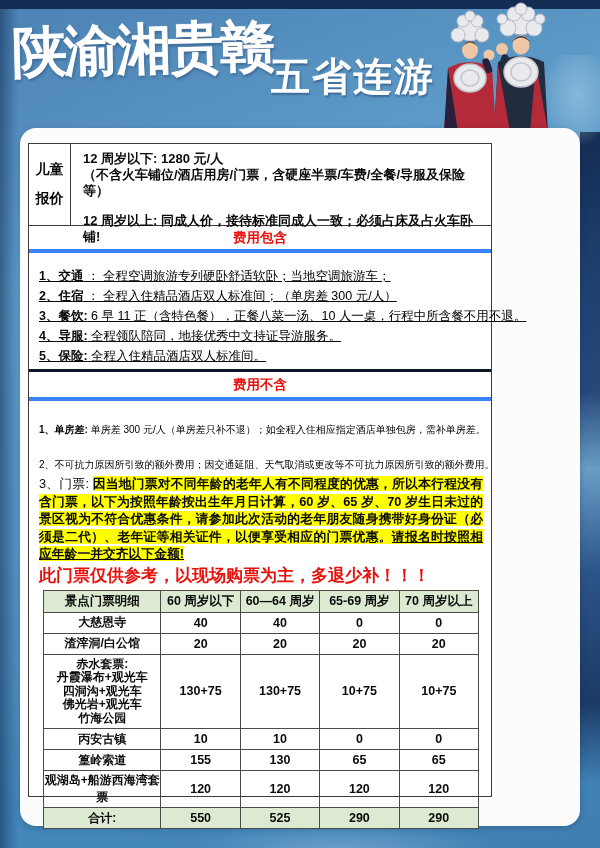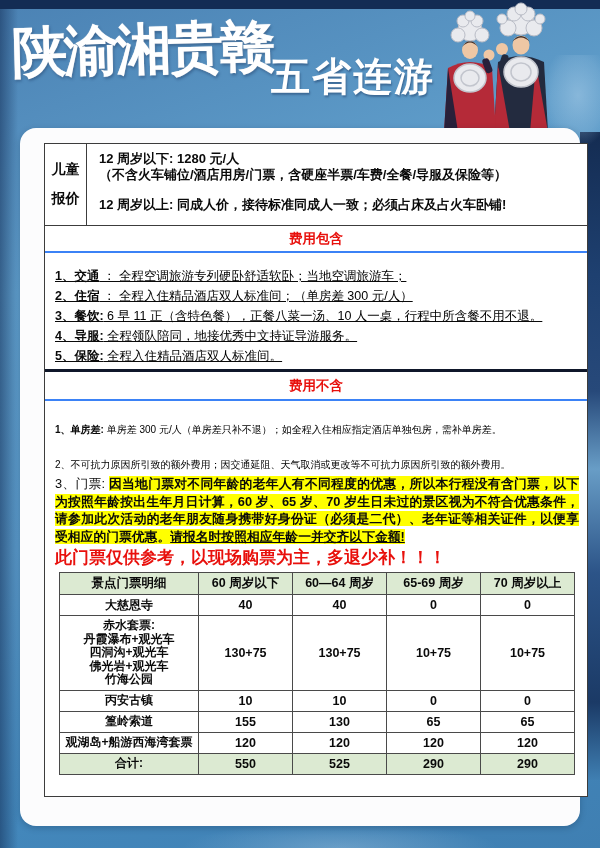--- a/index.html
+++ b/index.html
@@ -47,38 +47,38 @@
   }
   .women{position:absolute;right:30px;top:2px;width:152px;height:130px;z-index:2;}
 
   
   .card{
     position:absolute;left:20px;top:128px;width:560px;height:698px;z-index:5;
     background:#fcfcfd;border-radius:16px;
     box-shadow:0 2px 6px rgba(10,30,60,.25);
   }
   .content{
-    position:absolute;left:24px;top:15px;width:544px;height:654px;
+    position:absolute;left:8px;top:15px;width:464px;height:654px;
     border:1px solid #3c3c3c;background:#fff;
     display:flex;flex-direction:column;color:#0a0a0a;
   }
 
   
   .sec-children{height:82px;border-bottom:1px solid #3c3c3c;display:flex;}
   .child-label{
     width:42px;border-right:1px solid #3c3c3c;flex:none;
     display:flex;flex-direction:column;justify-content:space-evenly;align-items:center;
     font-size:14px;font-weight:700;padding:6px 0;
   }
   .child-content{flex:1;padding:7px 8px 0 12px;font-size:13px;font-weight:700;line-height:16px;}
   .child-content .p2{margin-top:14px;}
 
   
   .sec-banner{
-    border-bottom:2px solid #3b82f6;display:flex;align-items:center;justify-content:center;
+    border-bottom:4px solid #3b82f6;display:flex;align-items:center;justify-content:center;
     color:var(--accent-red);font-size:13.5px;font-weight:700;flex:none;
   }
   .b1{height:27px;} .b2{height:29px;}
 
   
   .sec-included{height:119px;border-bottom:3px solid #0f172a;padding:13px 6px 0 10px;flex:none;text-decoration:underline;}
   .inc-line{font-size:12.5px;line-height:20px;white-space:nowrap;}
   .inc-line b{font-weight:700;}
   .inc-line span{font-weight:400;color:#000;}
 
@@ -220,20 +220,27 @@
           </tr>
         </thead>
         <tbody>
           <tr>
             <td class="rowname">大慈恩寺</td>
             <td>40</td>
             <td>40</td>
             <td>0</td>
             <td>0</td>
           </tr>
+          <tr>
+            <td class="rowname">渣滓洞/白公馆</td>
+            <td>20</td>
+            <td>20</td>
+            <td>20</td>
+            <td>20</td>
+          </tr>
           <tr class="multi">
             <td class="rowname">
               <span class="nl">赤水套票:</span>
               <span class="nl">丹霞瀑布+观光车</span>
               <span class="nl">四洞沟+观光车</span>
               <span class="nl">佛光岩+观光车</span>
               <span class="nl">竹海公园</span>
             </td>
             <td>130+75</td>
             <td>130+75</td>

